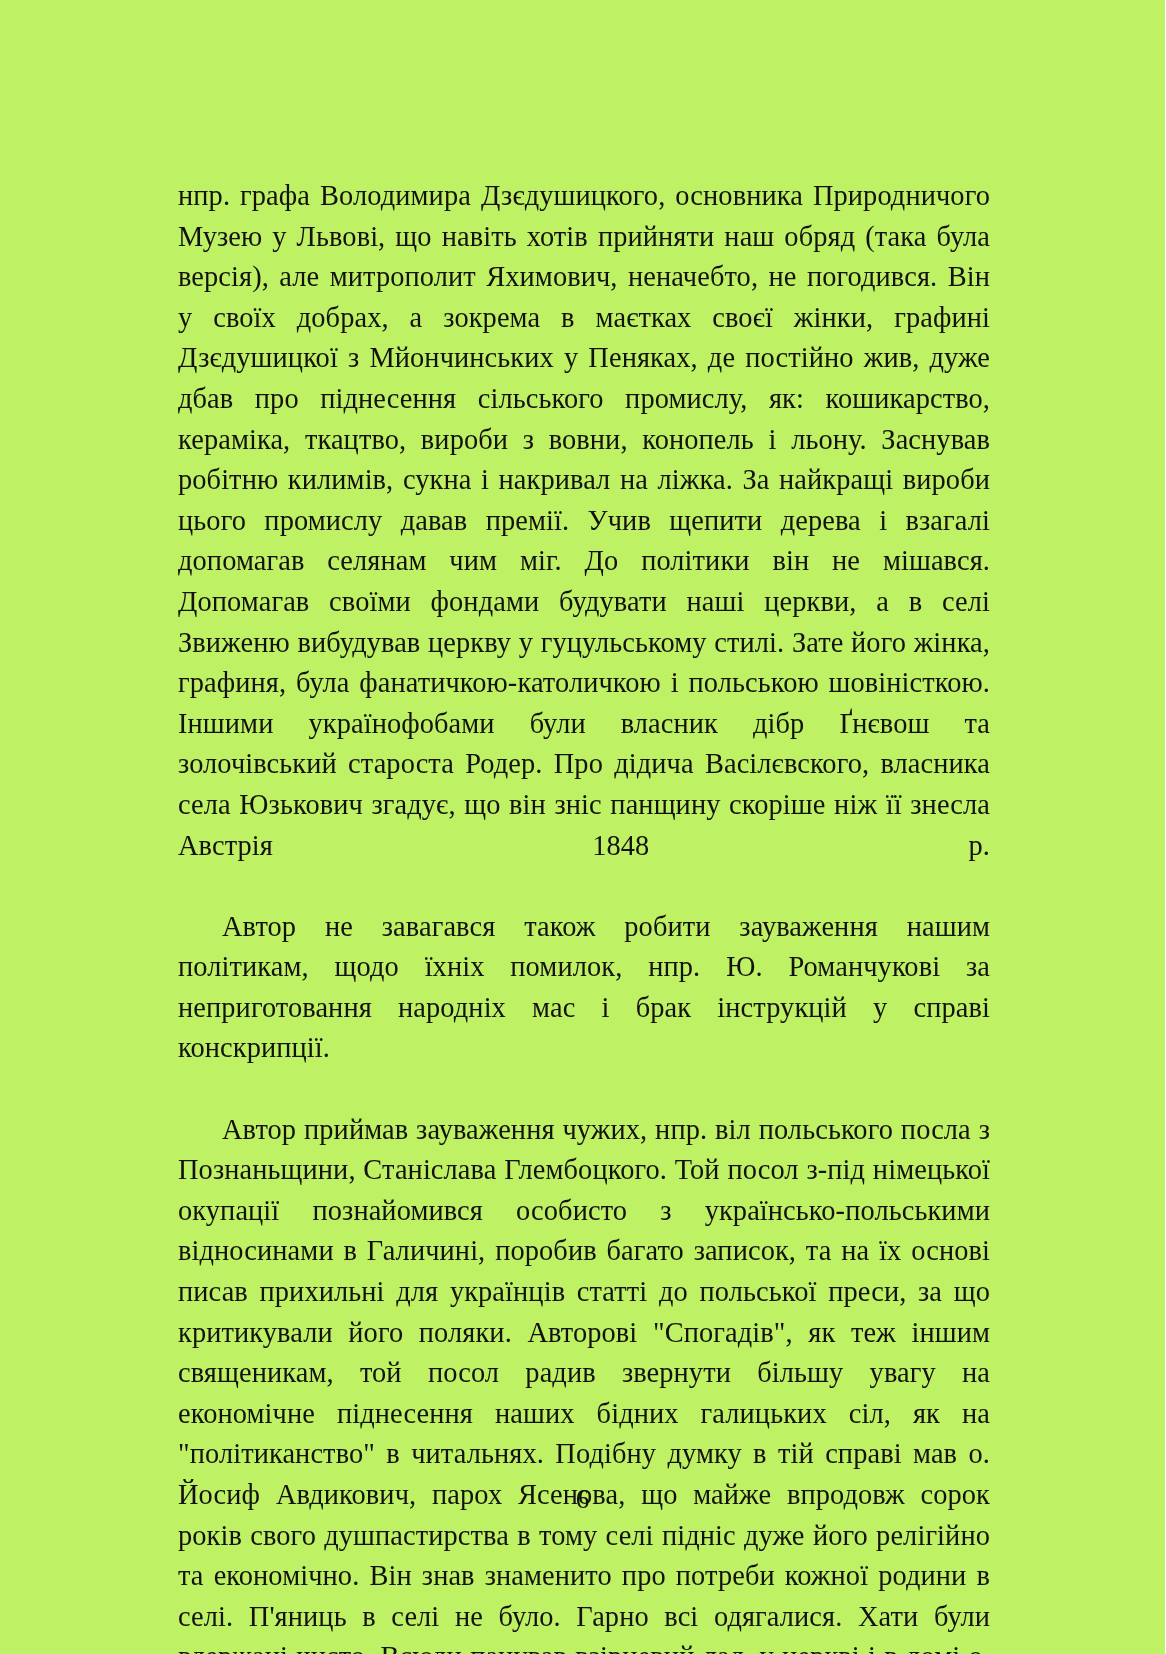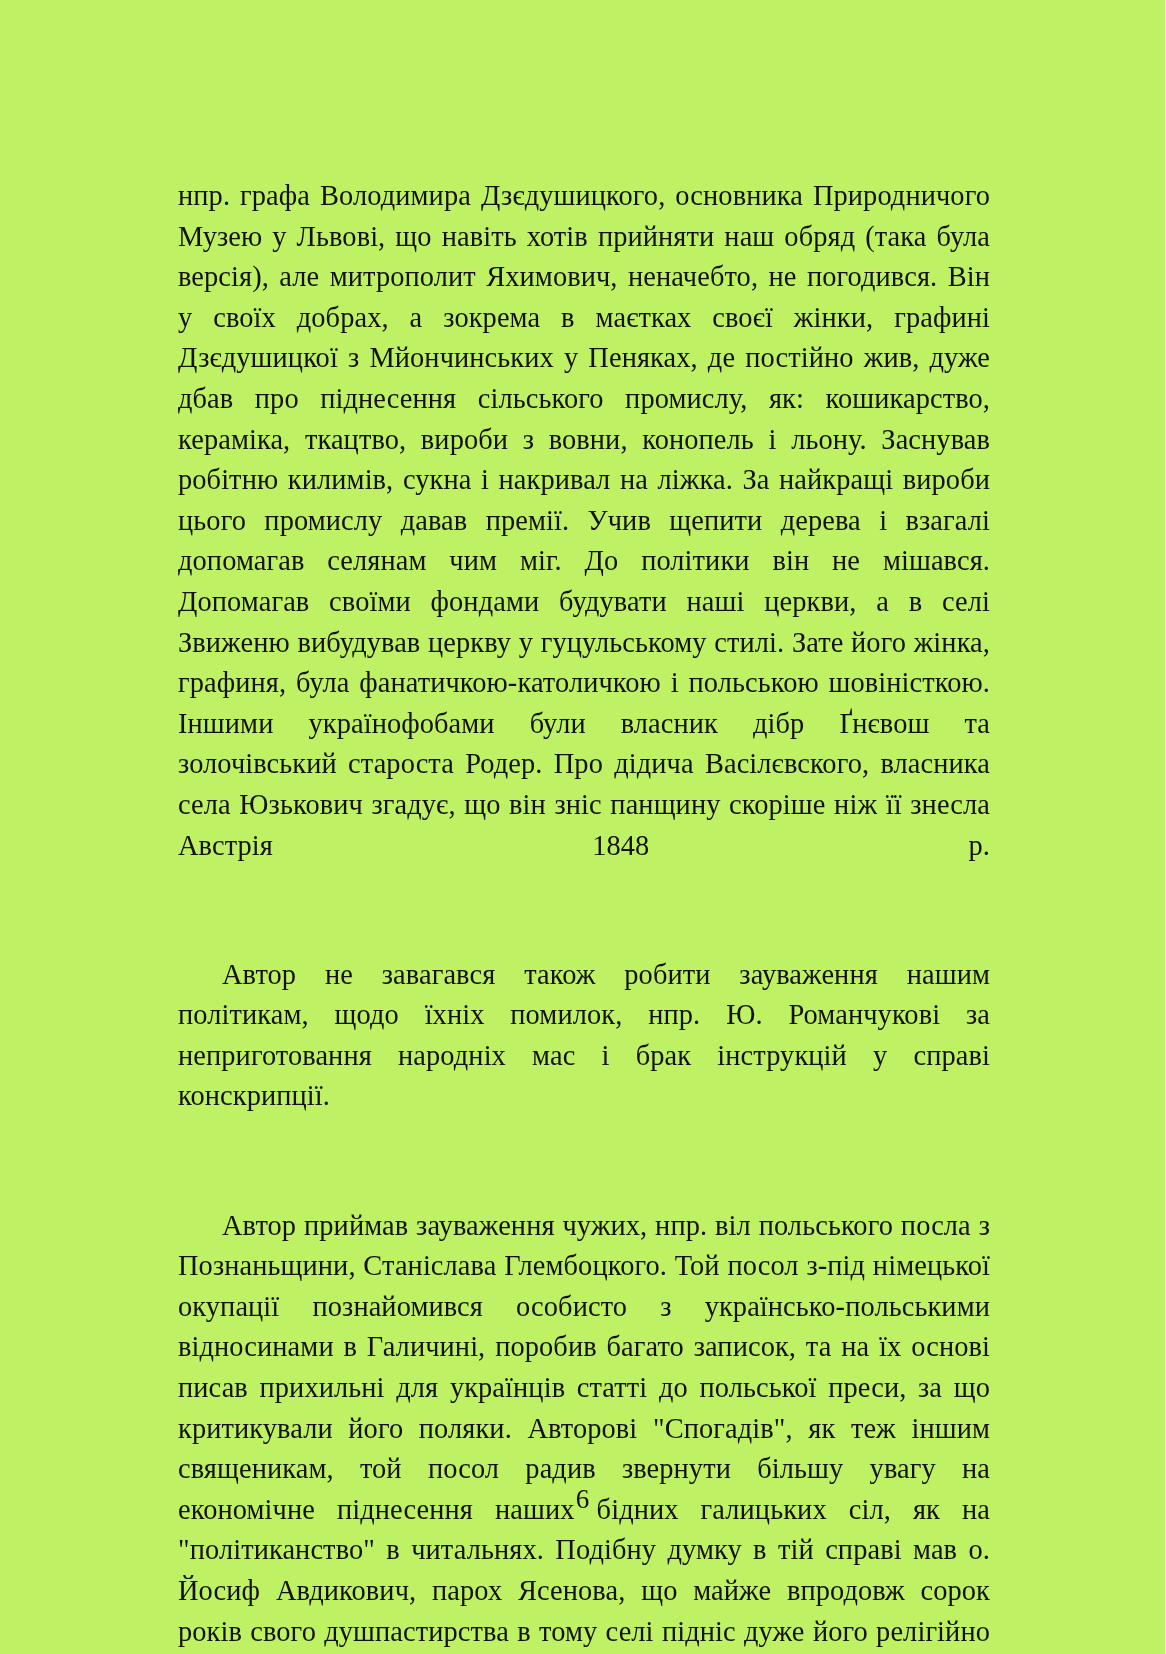--- a/index.html
+++ b/index.html
@@ -39,21 +39,20 @@
     color: #14120f;
   }
 
   .body-text p {
     margin: 0;
     text-indent: 0;
   }
 
   .body-text p.indented {
     text-indent: 1.55em;
-    margin-top: 48px;
   }
 
   
   .body-text p:after {
     content: "";
     display: inline-block;
     width: 100%;
   }
 
   .page-number {

